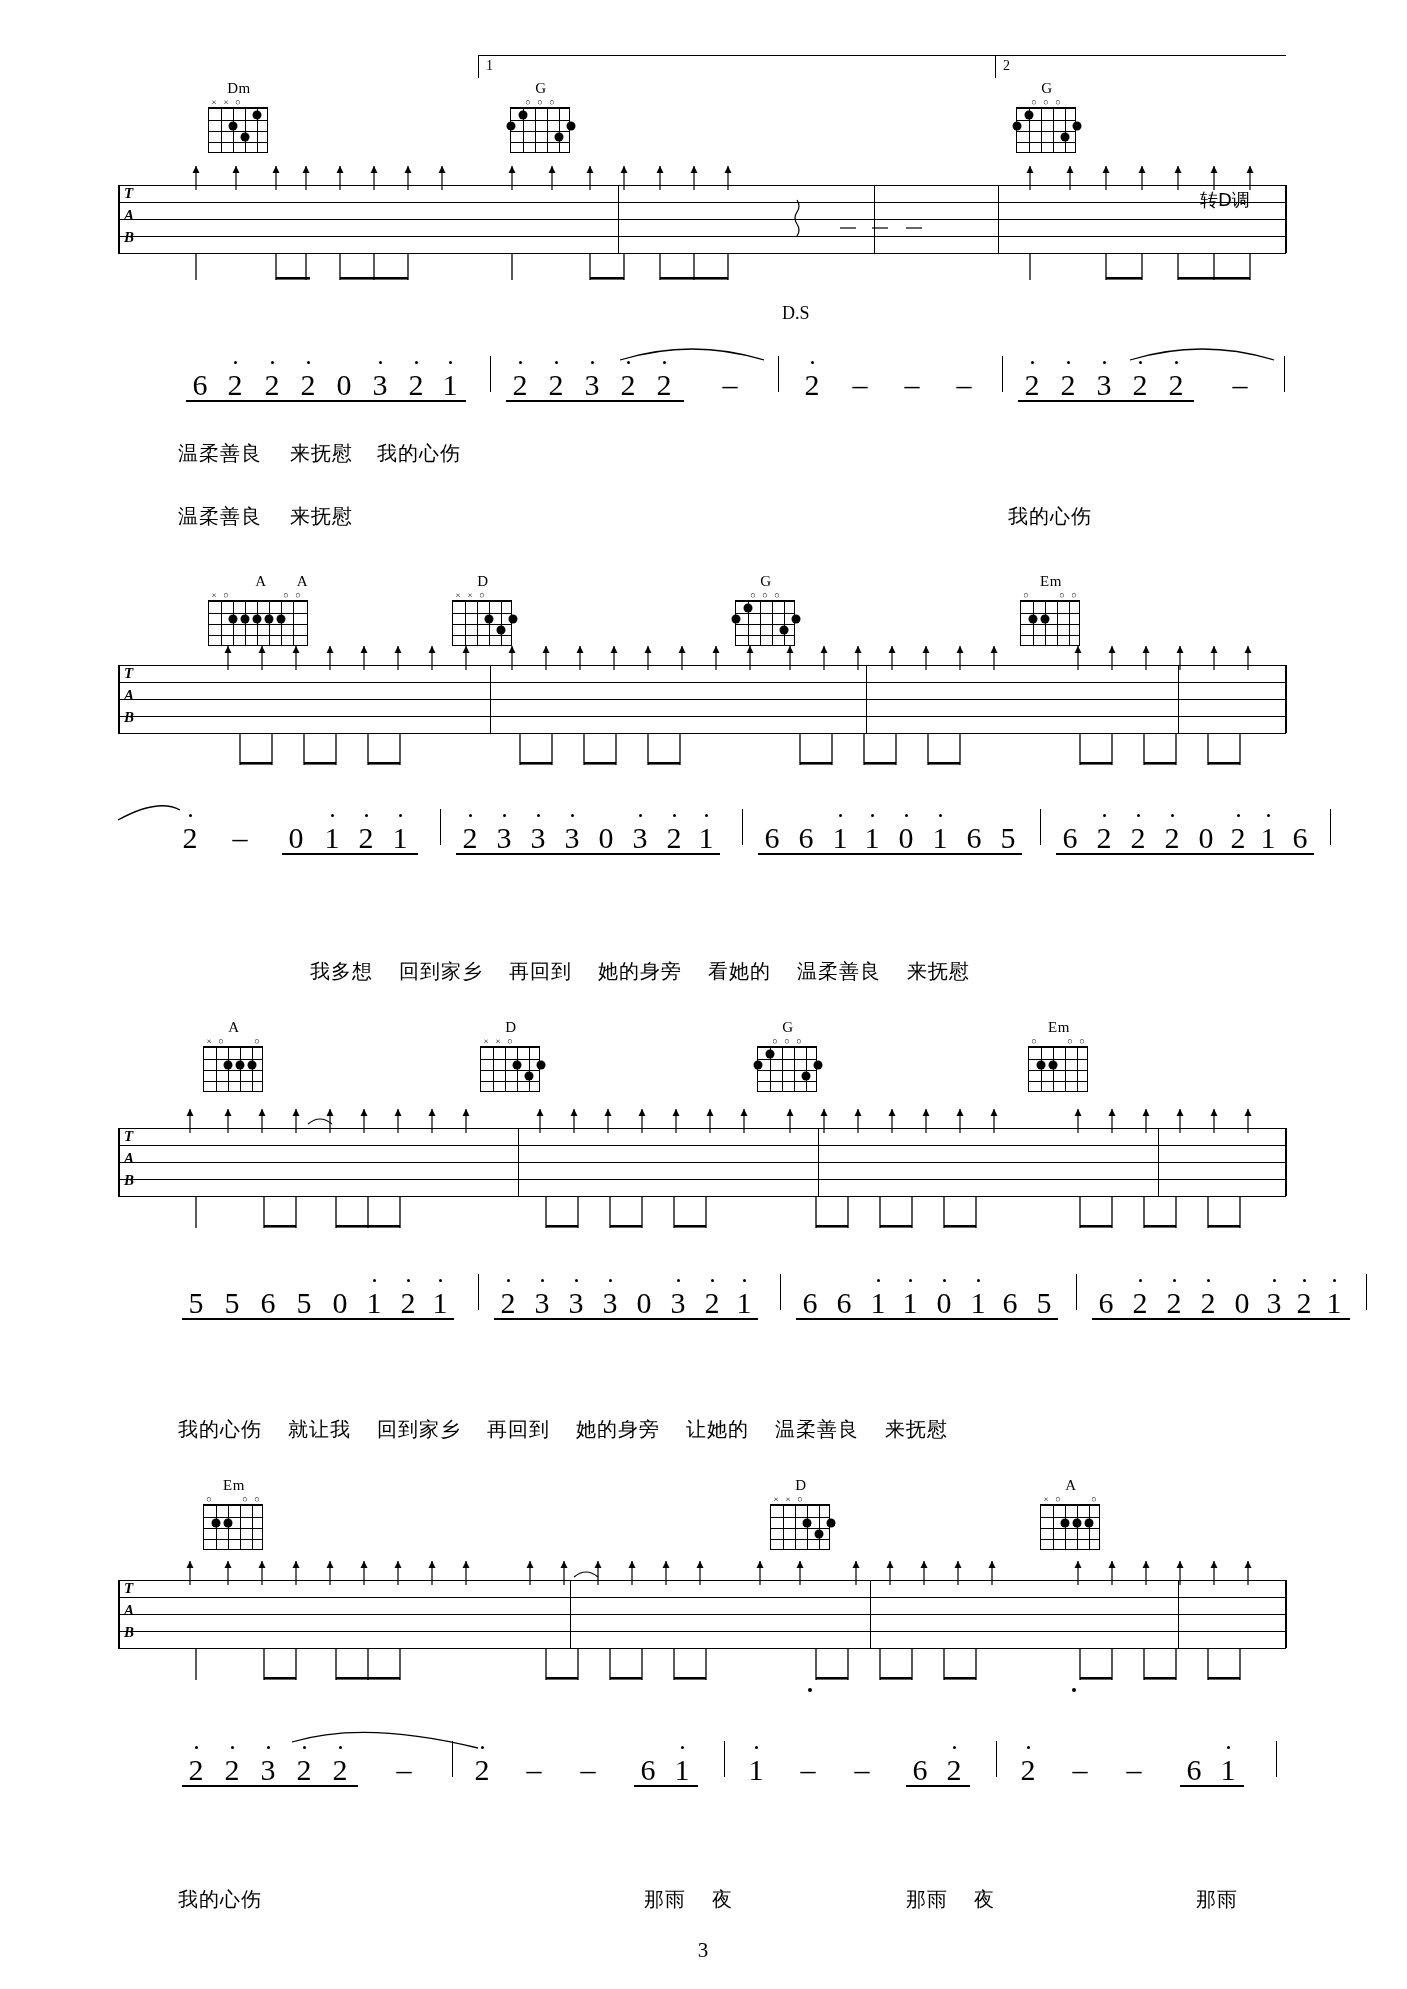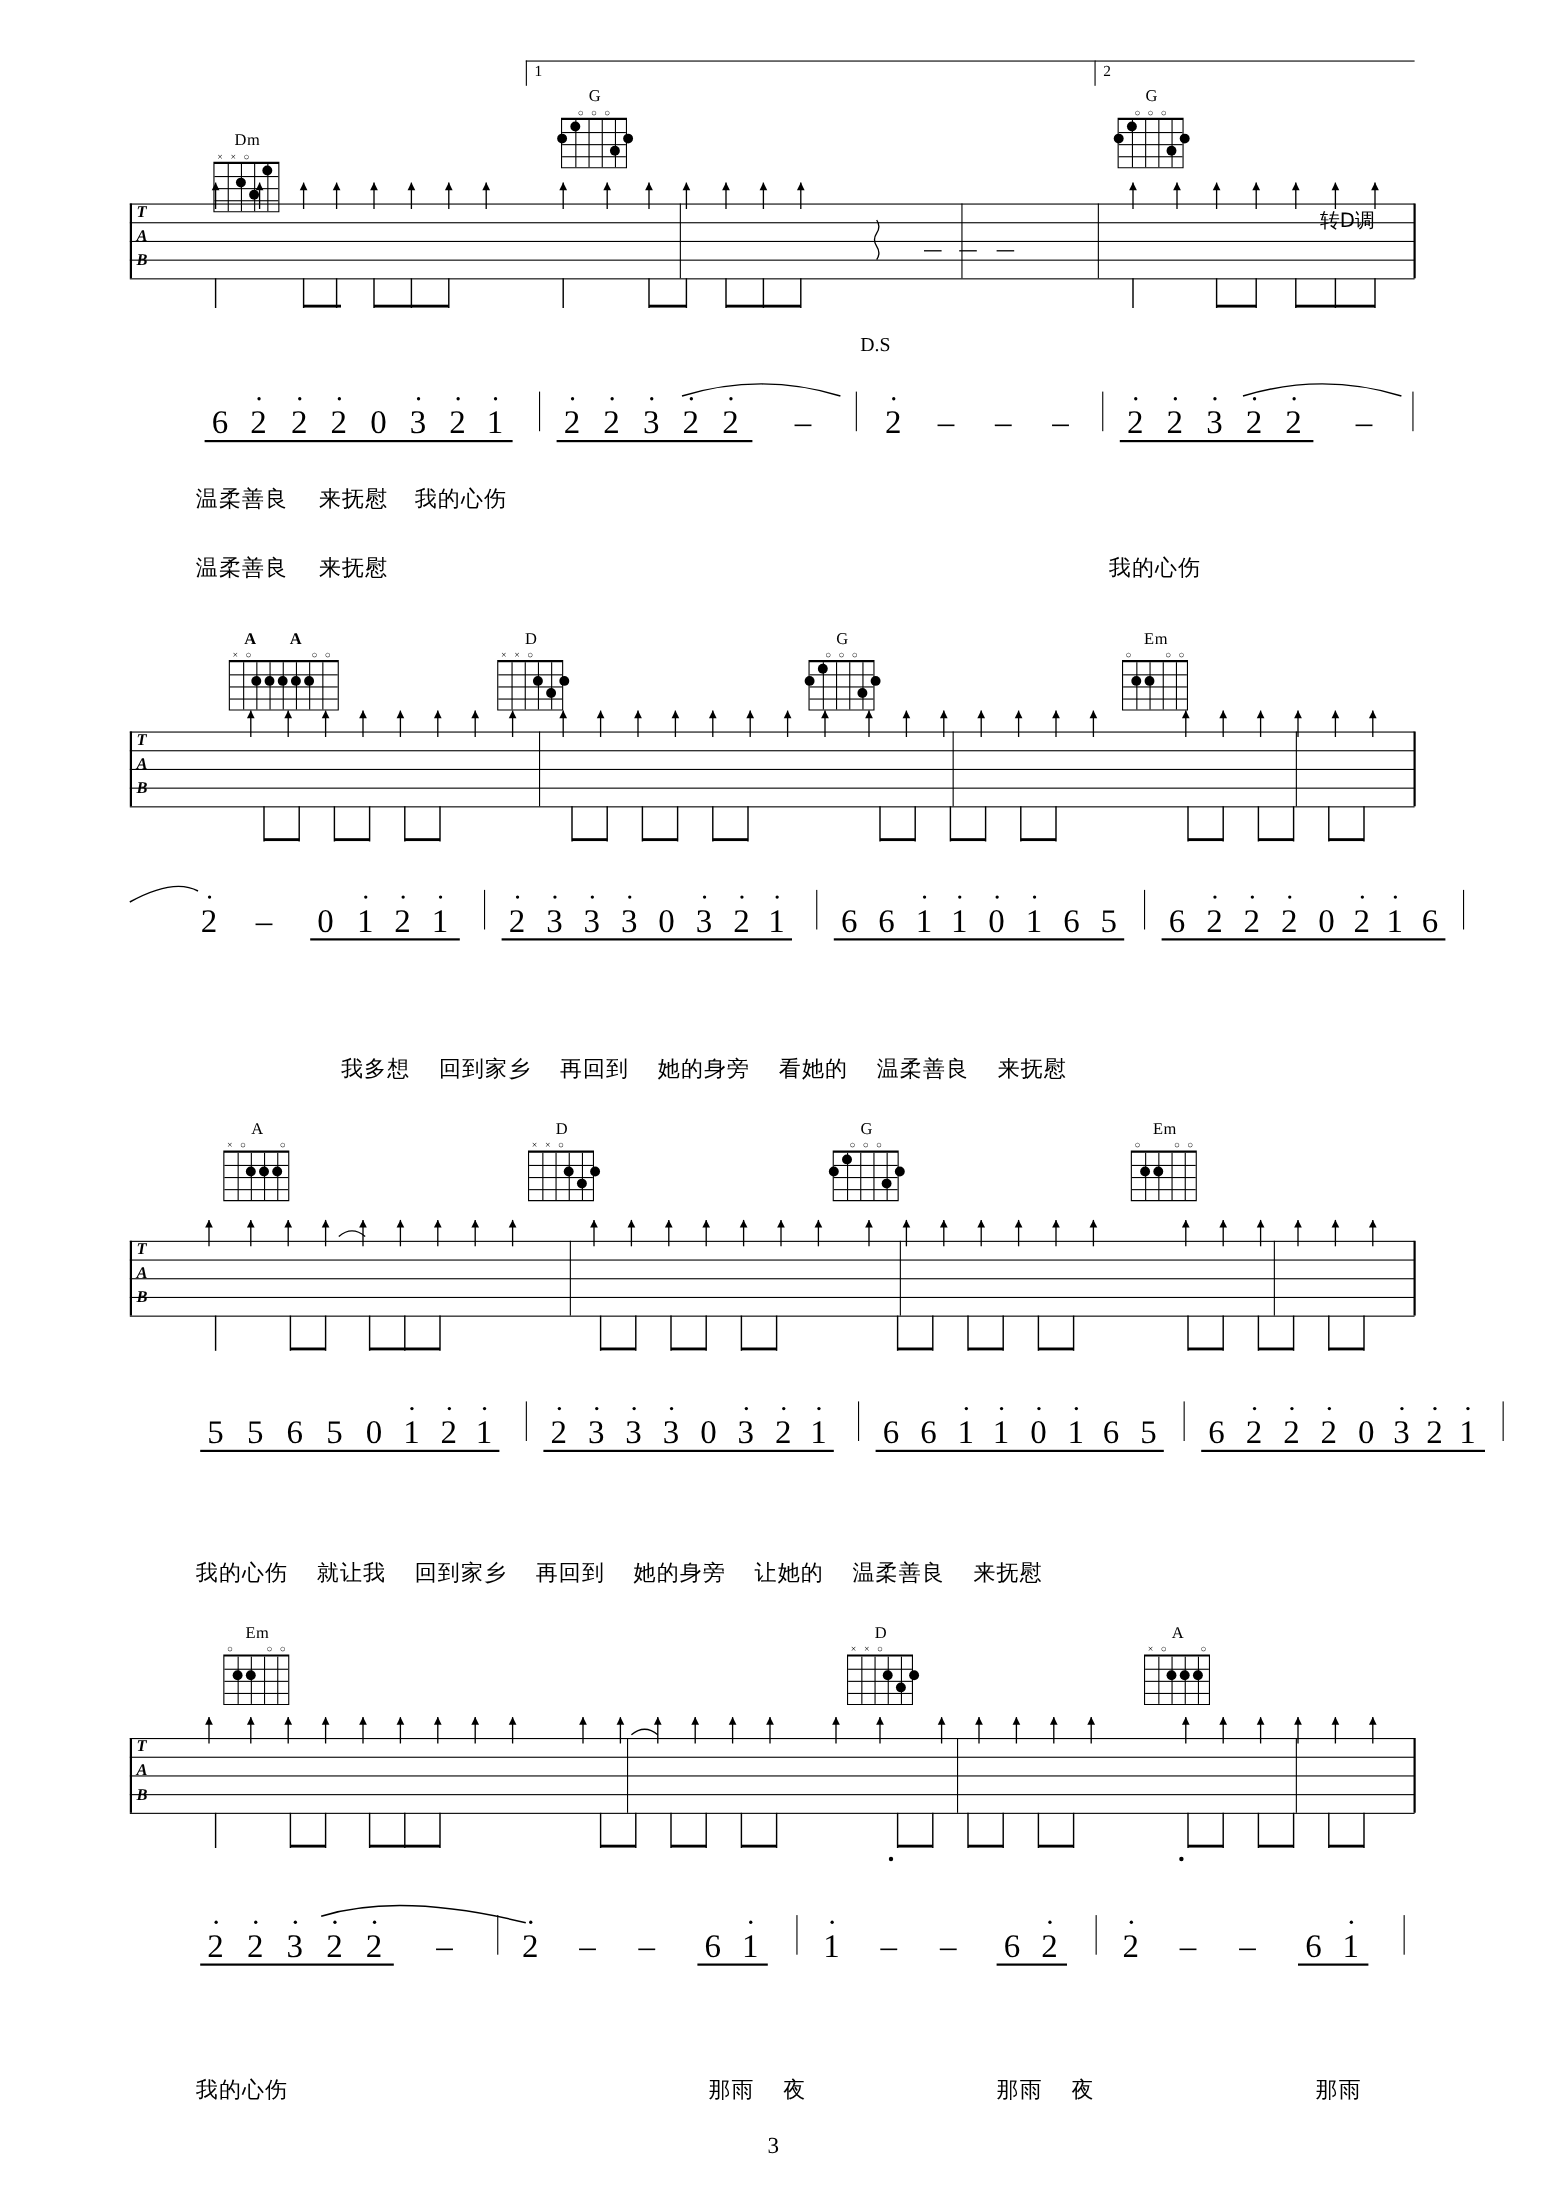--- a/index.html
+++ b/index.html
@@ -172,21 +172,21 @@
 
 <div class="page">
 
   <div class="abs" style="left:478px;top:55px;width:516px;height:22px;border-top:1.5px solid #000;border-left:1.5px solid #000;"></div>
   <div class="label serif" style="left:486px;top:58px;font-size:14px;">1</div>
   <div class="abs" style="left:995px;top:55px;width:290px;height:22px;border-top:1.5px solid #000;border-left:1.5px solid #000;"></div>
   <div class="label serif" style="left:1003px;top:58px;font-size:14px;">2</div>
 
   <div class="label" style="left:1200px;top:140px;font-size:18px;margin-top:48px;">转D调</div>
 
-  <div class="chord" style="left:194px;top:81px;margin-top:40px;">
+  <div class="chord" style="left:208px;top:81px;">
     <div class="cname">Dm</div>
     <div class="markrow">
       <span style="left:6px;">×</span>
         <span style="left:18px;">×</span>
         <span style="left:30px;">○</span>
     </div>
     <div class="grid">
       <div class="vline" style="left:12px;"></div>
       <div class="vline" style="left:24px;"></div>
       <div class="vline" style="left:36px;"></div>
@@ -256,21 +256,21 @@
     <div class="bar" style="left:880px;height:68px;"></div>
     <div class="bar thick" style="left:1167px;height:68px;"></div>
     <div class="tabletter" style="left:6px;top:2px;">T</div>
     <div class="tabletter" style="left:6px;top:24px;">A</div>
     <div class="tabletter" style="left:6px;top:46px;">B</div>
   </div>
 
   <div class="label serif" style="left:782px;top:303px;font-size:18px;">D.S</div>
 
   <div class="chord" style="left:208px;top:574px;width:100px;">
-    <div class="cname" style="text-align:left;padding-left:14px;font-weight:bold;">
+    <div class="cname" style="text-align:right;padding-left:14px;">
       <span>A</span><span style="display:inline-block;width:30px;"></span><span>A</span>
     </div>
     <div class="markrow">
       <span style="left:6px;">×</span>
         <span style="left:18px;">○</span>
         <span style="left:78px;">○</span>
         <span style="left:90px;">○</span>
     </div>
     <div class="grid" style="width:100px;">
       <div class="vline" style="left:12px;"></div>

